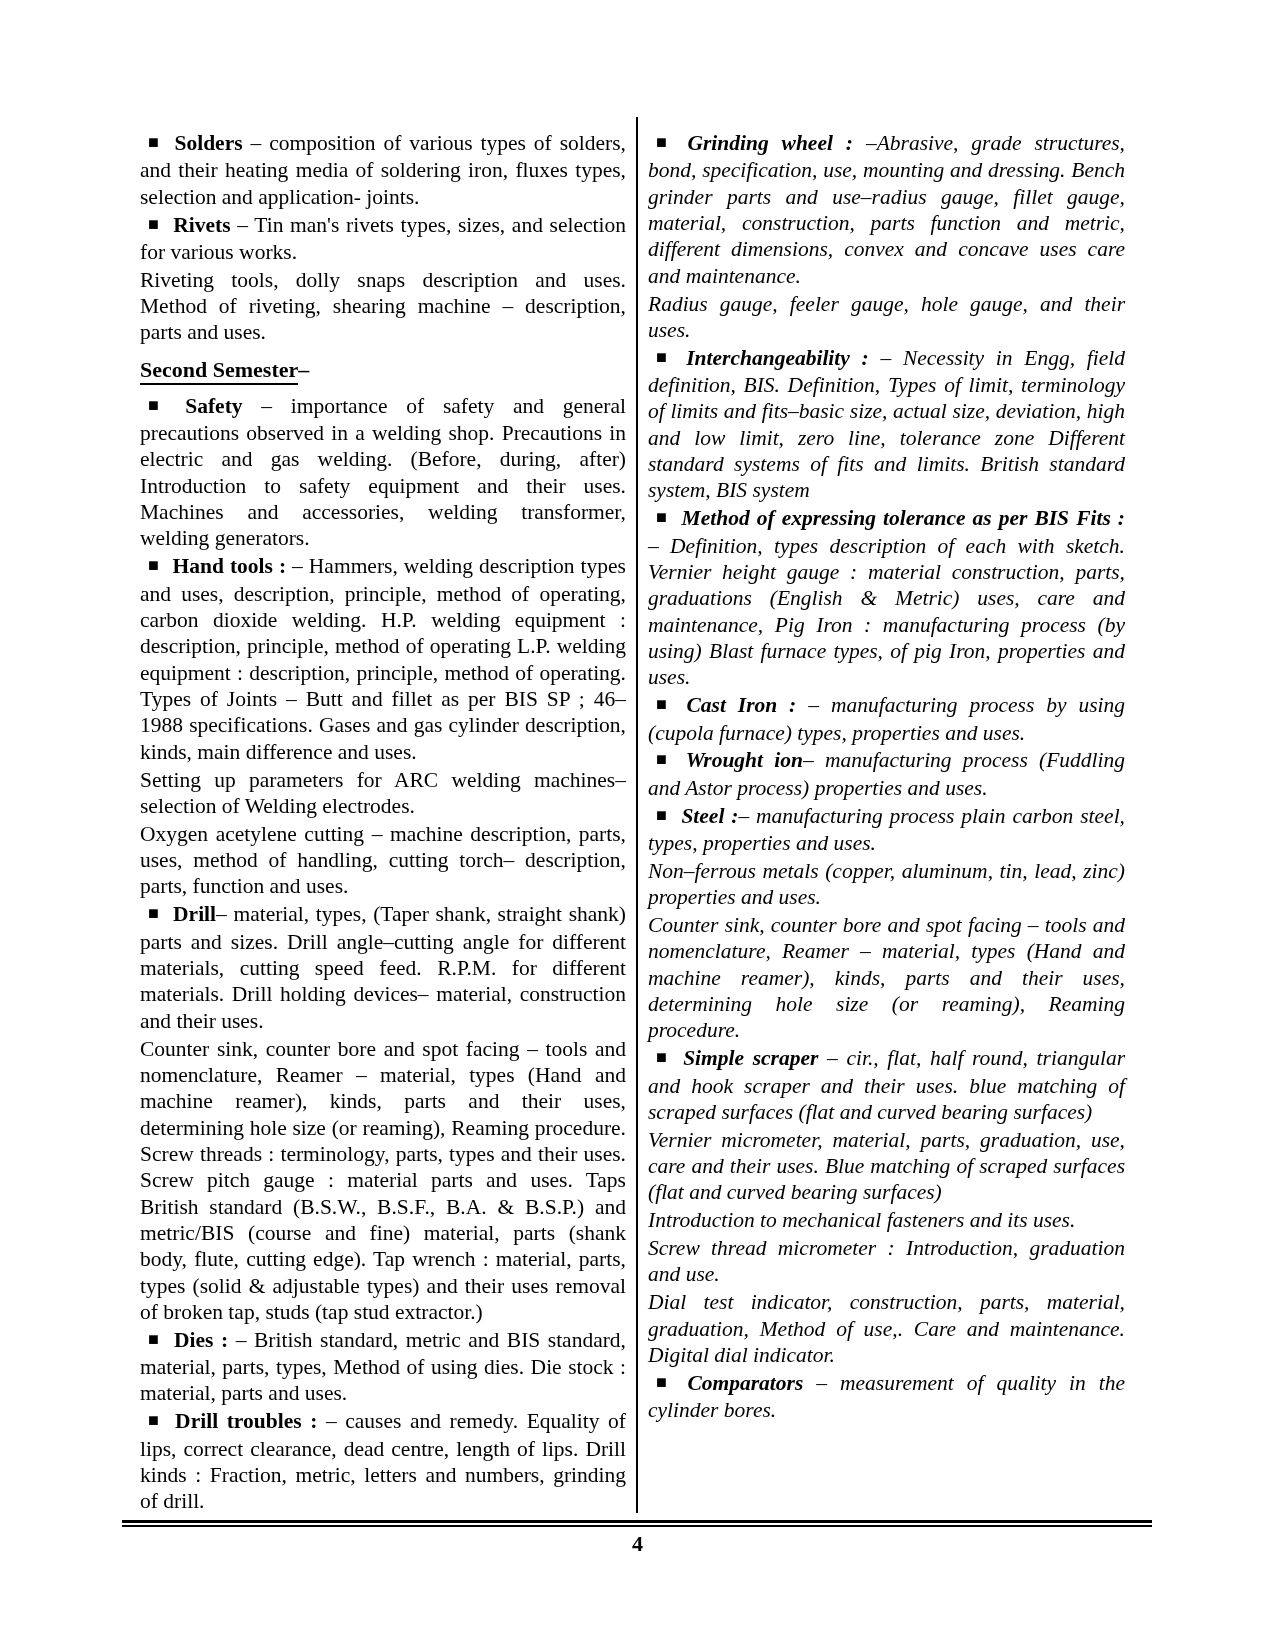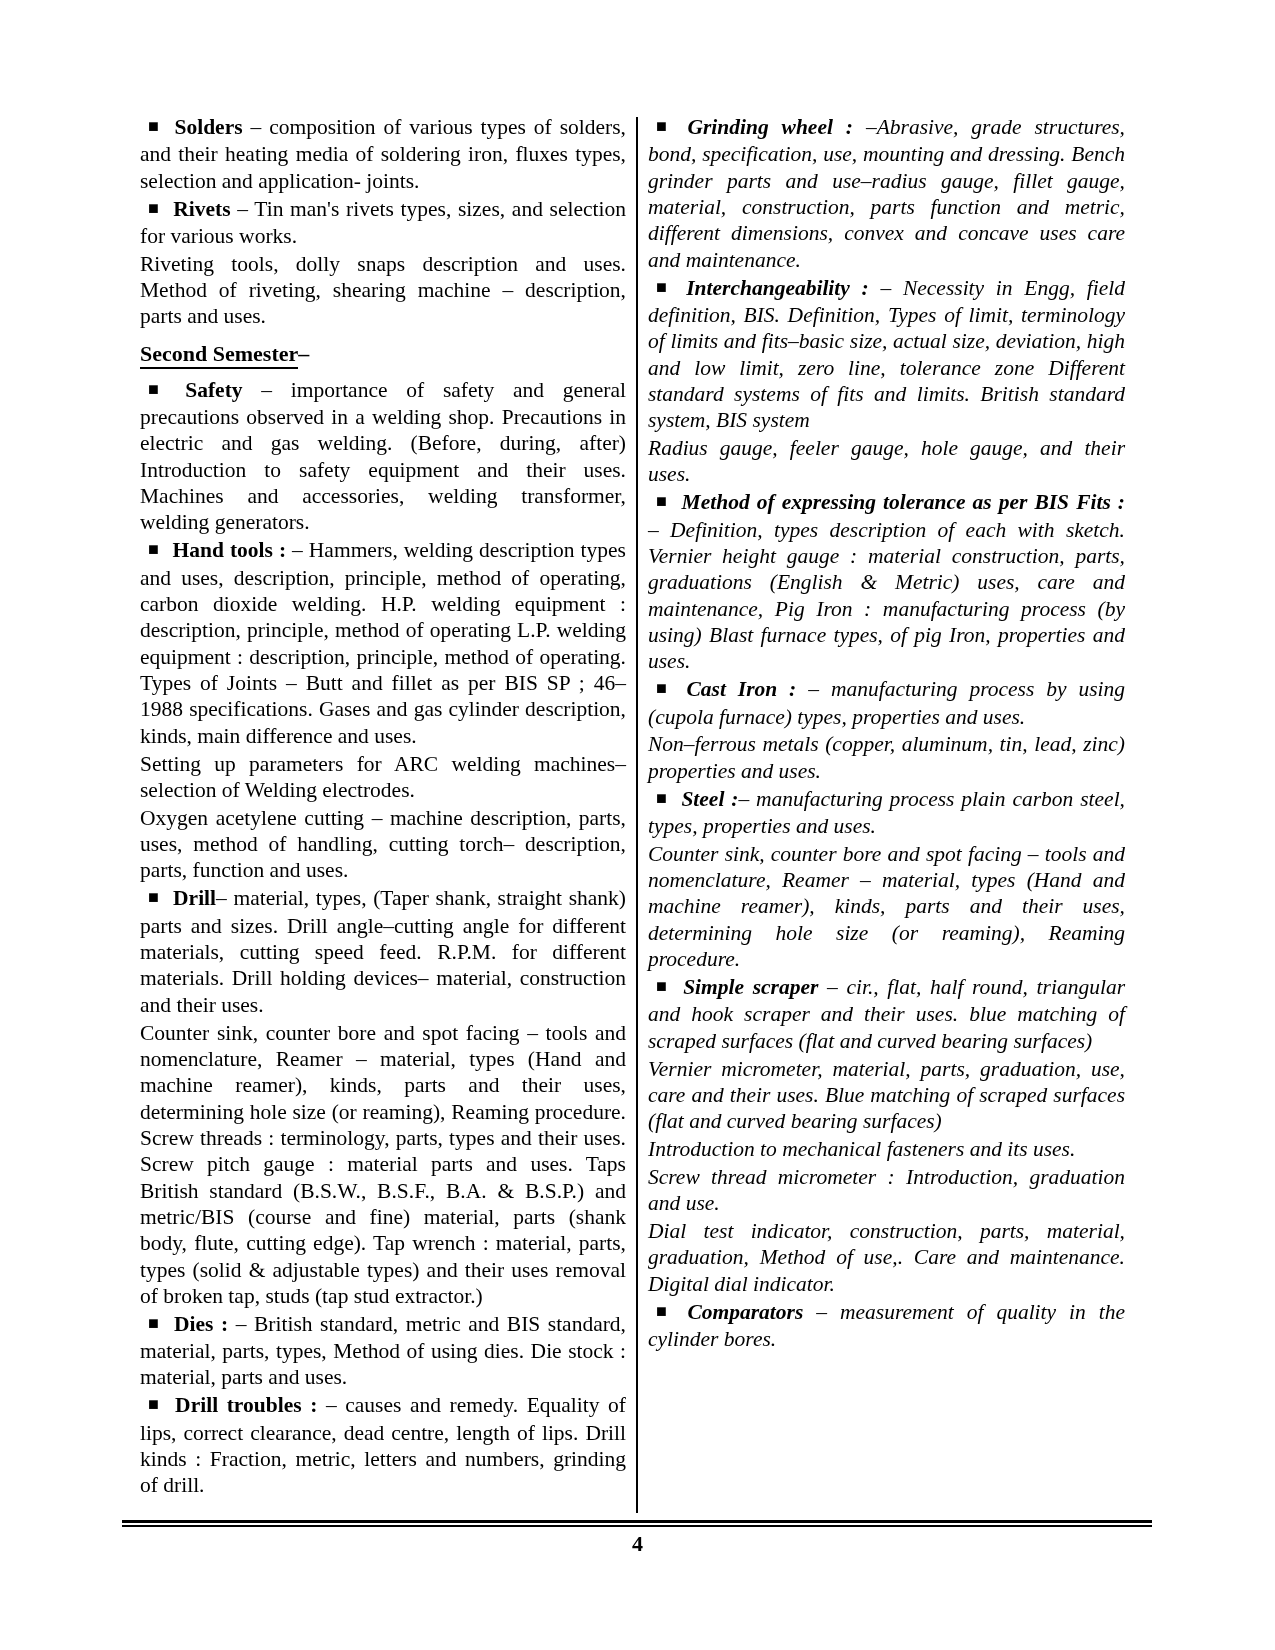--- a/index.html
+++ b/index.html
@@ -9,21 +9,21 @@
     width: 1275px;
     height: 1650px;
     background: #ffffff;
     color: #000000;
     font-family: "Liberation Serif", "DejaVu Serif", serif;
     overflow: hidden;
   }
   .content {
     position: absolute;
     left: 140px;
-    top: 114px;
+    top: 130px;
     width: 985px;
     display: flex;
   }
   .col { font-size: 21.5px; line-height: 26.35px; }
   .col-left  { width: 486px; margin-right: 22px; }
   .col-right { width: 477px; font-style: italic; }
   .divider {
     position: absolute;
     left: 636px;
     top: 117px;
@@ -86,26 +86,27 @@
         <p class="para bullet"><span class="sq">■</span><b class="term">Hand tools :</b> – Hammers, welding description types and uses, description, principle, method of operating, carbon dioxide welding. H.P. welding equipment : description, principle, method of operating L.P. welding equipment : description, principle, method of operating. Types of Joints – Butt and fillet as per BIS SP ; 46–1988 specifications. Gases and gas cylinder description, kinds, main difference and uses.</p>
         <p class="para">Setting up parameters for ARC welding machines– selection of Welding electrodes.</p>
         <p class="para">Oxygen acetylene cutting – machine description, parts, uses, method of handling, cutting torch– description, parts, function and uses.</p>
         <p class="para bullet"><span class="sq">■</span><b class="term">Drill</b>– material, types, (Taper shank, straight shank) parts and sizes. Drill angle–cutting angle for different materials, cutting speed feed. R.P.M. for different materials. Drill holding devices– material,  construction and their uses.</p>
         <p class="para">Counter sink, counter bore and spot facing – tools and nomenclature, Reamer – material, types (Hand and machine reamer), kinds, parts and their uses, determining hole size (or reaming), Reaming procedure. Screw threads : terminology, parts, types and their uses. Screw pitch gauge : material parts and uses. Taps British standard (B.S.W., B.S.F., B.A. &amp; B.S.P.) and metric/BIS (course and fine) material, parts (shank body, flute, cutting edge). Tap wrench : material, parts, types (solid &amp; adjustable types) and their uses removal of broken tap, studs (tap stud extractor.)</p>
         <p class="para bullet"><span class="sq">■</span><b class="term">Dies :</b> – British standard, metric and BIS standard, material, parts, types, Method of using dies. Die stock : material, parts and uses.</p>
         <p class="para bullet"><span class="sq">■</span><b class="term">Drill troubles :</b> – causes and remedy. Equality of lips, correct clearance, dead centre, length of lips. Drill kinds : Fraction, metric, letters and numbers, grinding of drill.</p>
       </div>
     <div class="col col-right" id="col-right">
         <p class="para bullet"><span class="sq">■</span><b class="term">Grinding wheel :</b> –Abrasive, grade structures, bond, specification, use, mounting and dressing. Bench grinder parts and use–radius gauge, fillet gauge, material, construction, parts function and metric, different dimensions, convex and concave uses care and maintenance.</p>
+        <p class="para">Radius gauge, feeler gauge, hole gauge, and their uses.</p>
         <p class="para bullet"><span class="sq">■</span><b class="term">Interchangeability :</b> – Necessity in Engg, field definition, BIS. Definition, Types of limit, terminology of limits and fits–basic size, actual size, deviation, high and low limit, zero line, tolerance zone Different standard systems of fits and limits. British standard system, BIS system</p>
-        <p class="para">Radius gauge, feeler gauge, hole gauge, and their uses.</p>
         <p class="para bullet"><span class="sq">■</span><b class="term">Method of expressing tolerance as per BIS Fits :</b> – Definition, types description of each with sketch. Vernier height gauge : material construction, parts, graduations (English &amp; Metric) uses, care and maintenance, Pig Iron : manufacturing process (by using) Blast furnace types, of pig Iron, properties and uses.</p>
         <p class="para bullet"><span class="sq">■</span><b class="term">Cast Iron :</b> – manufacturing process by using (cupola furnace) types, properties and uses.</p>
+        <p class="para bullet"><span class="sq">■</span><b class="term">Wrought ion</b>– manufacturing process (Fuddling and Astor process) properties and uses.</p>
+        <p class="para bullet"><span class="sq">■</span><b class="term">Steel :</b>– manufacturing process plain carbon steel, types, properties and uses.</p>
         <p class="para">Non–ferrous metals (copper, aluminum, tin, lead, zinc) properties and uses.</p>
-        <p class="para bullet"><span class="sq">■</span><b class="term">Steel :</b>– manufacturing process plain carbon steel, types, properties and uses.</p>
         <p class="para">Counter sink, counter bore and spot facing – tools and nomenclature, Reamer – material, types (Hand and machine reamer), kinds, parts and their uses, determining hole size (or reaming), Reaming procedure.</p>
         <p class="para bullet"><span class="sq">■</span><b class="term">Simple scraper</b> – cir., flat, half round, triangular and hook scraper and their uses. blue matching of scraped surfaces (flat and curved bearing surfaces)</p>
         <p class="para">Vernier micrometer, material, parts, graduation, use, care and their uses. Blue matching of scraped surfaces (flat and curved bearing surfaces)</p>
         <p class="para">Introduction to mechanical fasteners and its uses.</p>
         <p class="para">Screw thread micrometer : Introduction, graduation and use.</p>
         <p class="para">Dial test indicator, construction, parts, material, graduation, Method of use,. Care and maintenance. Digital dial indicator.</p>
         <p class="para bullet"><span class="sq">■</span><b class="term">Comparators</b> – measurement of quality in the cylinder bores.</p>
       </div>
   </div>
   <div class="divider"></div>

